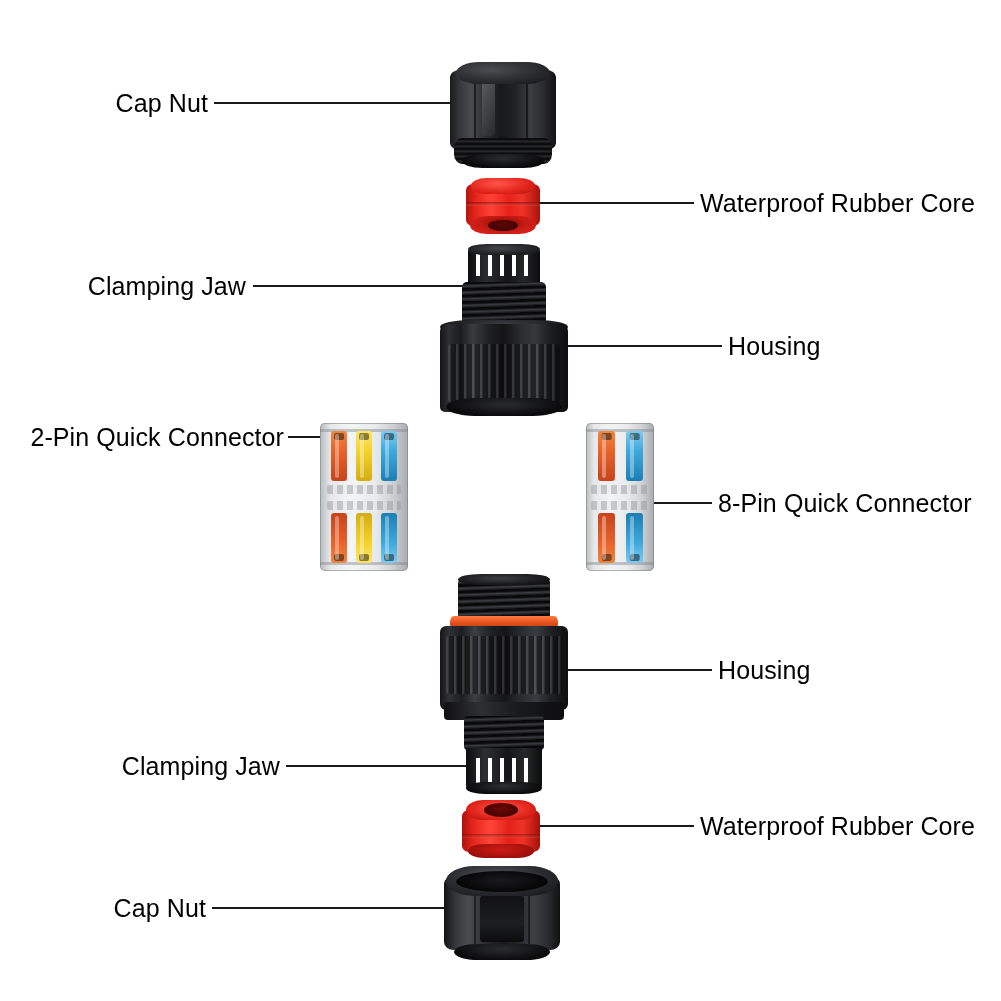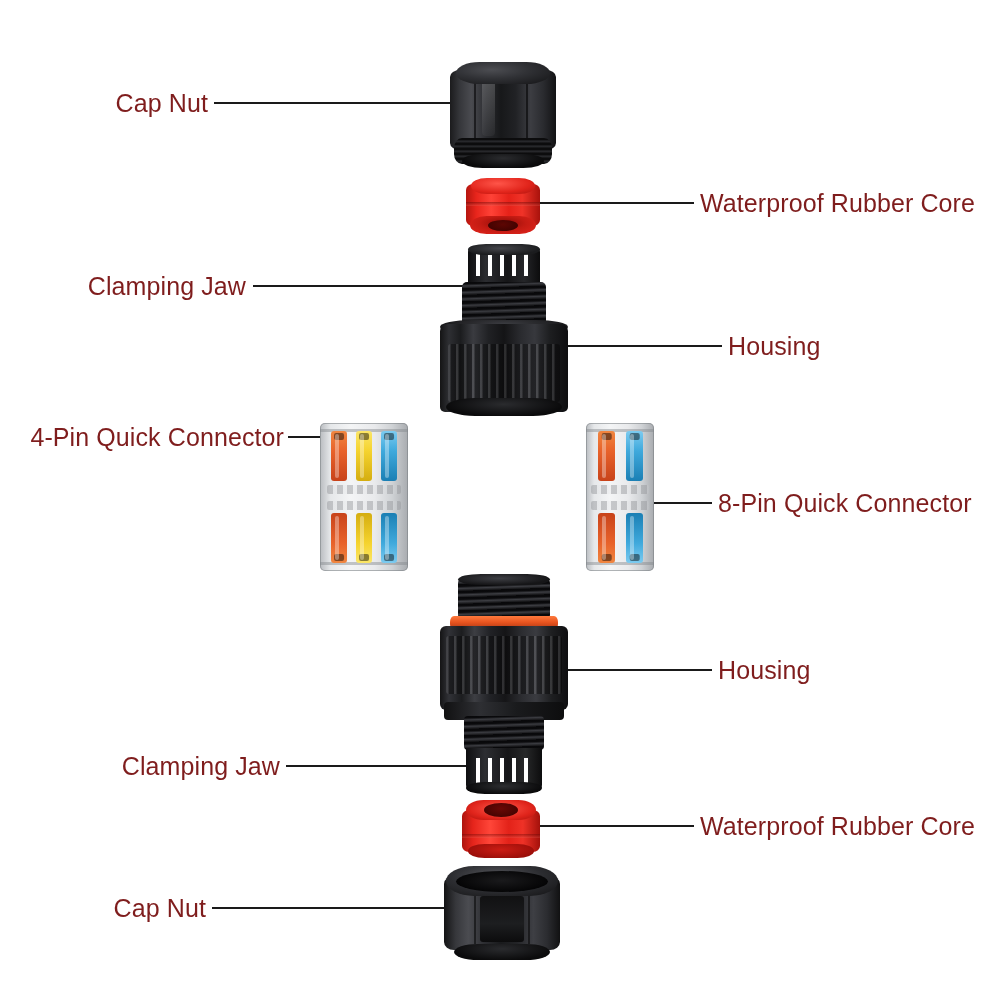--- a/index.html
+++ b/index.html
@@ -1,19 +1,19 @@
 <!DOCTYPE html>
 <html><head>
 <meta charset="utf-8">
 <style>
   html,body{margin:0;padding:0;background:#fff;}
   body{width:1001px;height:1001px;position:relative;overflow:hidden;
        font-family:"Liberation Sans","DejaVu Sans",sans-serif;background:#ffffff;}
   #stage{position:absolute;inset:0;width:1001px;height:1001px;}
-  .label{position:absolute;font-size:25px;color:#7f1d1d;white-space:nowrap;
+  .label{position:absolute;font-size:25px;color:#000000;white-space:nowrap;
          letter-spacing:.1px;line-height:1;}
   .label.r{text-align:left;}
   .label.l{text-align:right;}
   svg.leaders{position:absolute;left:0;top:0;width:1001px;height:1001px;
               pointer-events:none;}
   .part{position:absolute;}
 
   
   #capnut-top{left:448px;top:62px;width:110px;height:106px;}
   #capnut-top .body{
@@ -264,21 +264,21 @@
   </svg>
 
   <div class="label l" style="left:20px;top:91px;width:188px;">Cap Nut</div>
 
   <div class="label r" style="left:700px;top:191px;">Waterproof Rubber Core</div>
 
   <div class="label l" style="left:20px;top:274px;width:226px;">Clamping Jaw</div>
 
   <div class="label r" style="left:728px;top:334px;">Housing</div>
 
-  <div class="label l" style="left:8px;top:425px;width:276px;">4-Pin Quick Connector</div>
+  <div class="label l" style="left:8px;top:425px;width:276px;">2-Pin Quick Connector</div>
 
   <div class="label r" style="left:718px;top:491px;">8-Pin Quick Connector</div>
 
   <div class="label r" style="left:718px;top:658px;">Housing</div>
 
   <div class="label l" style="left:20px;top:754px;width:260px;">Clamping Jaw</div>
 
   <div class="label r" style="left:700px;top:814px;">Waterproof Rubber Core</div>
 
   <div class="label l" style="left:20px;top:896px;width:186px;">Cap Nut</div>

